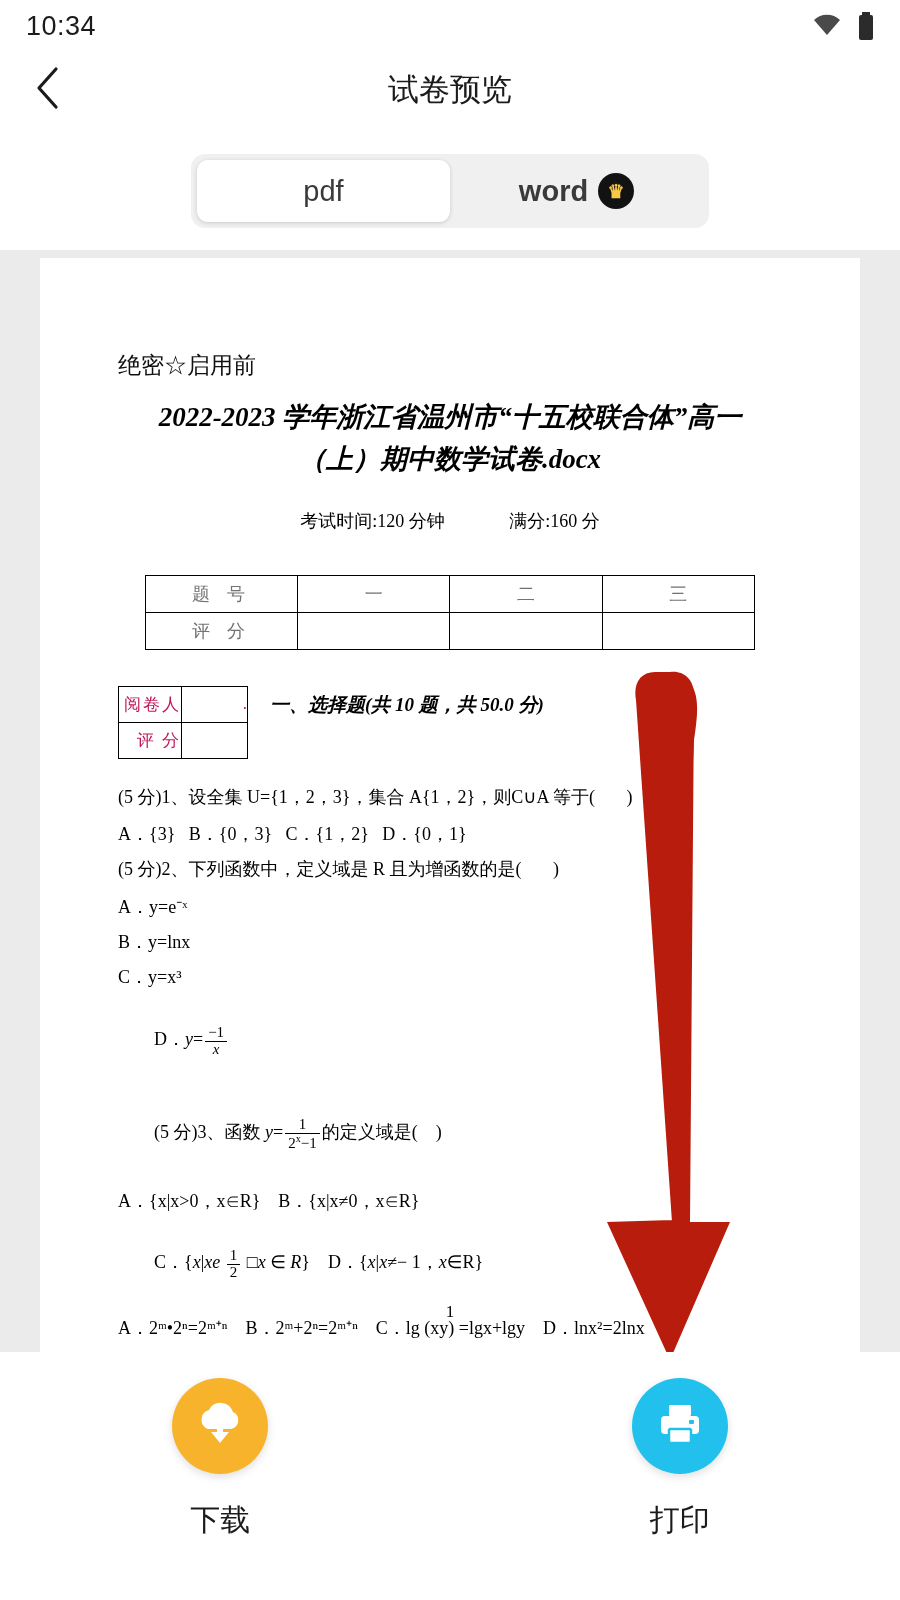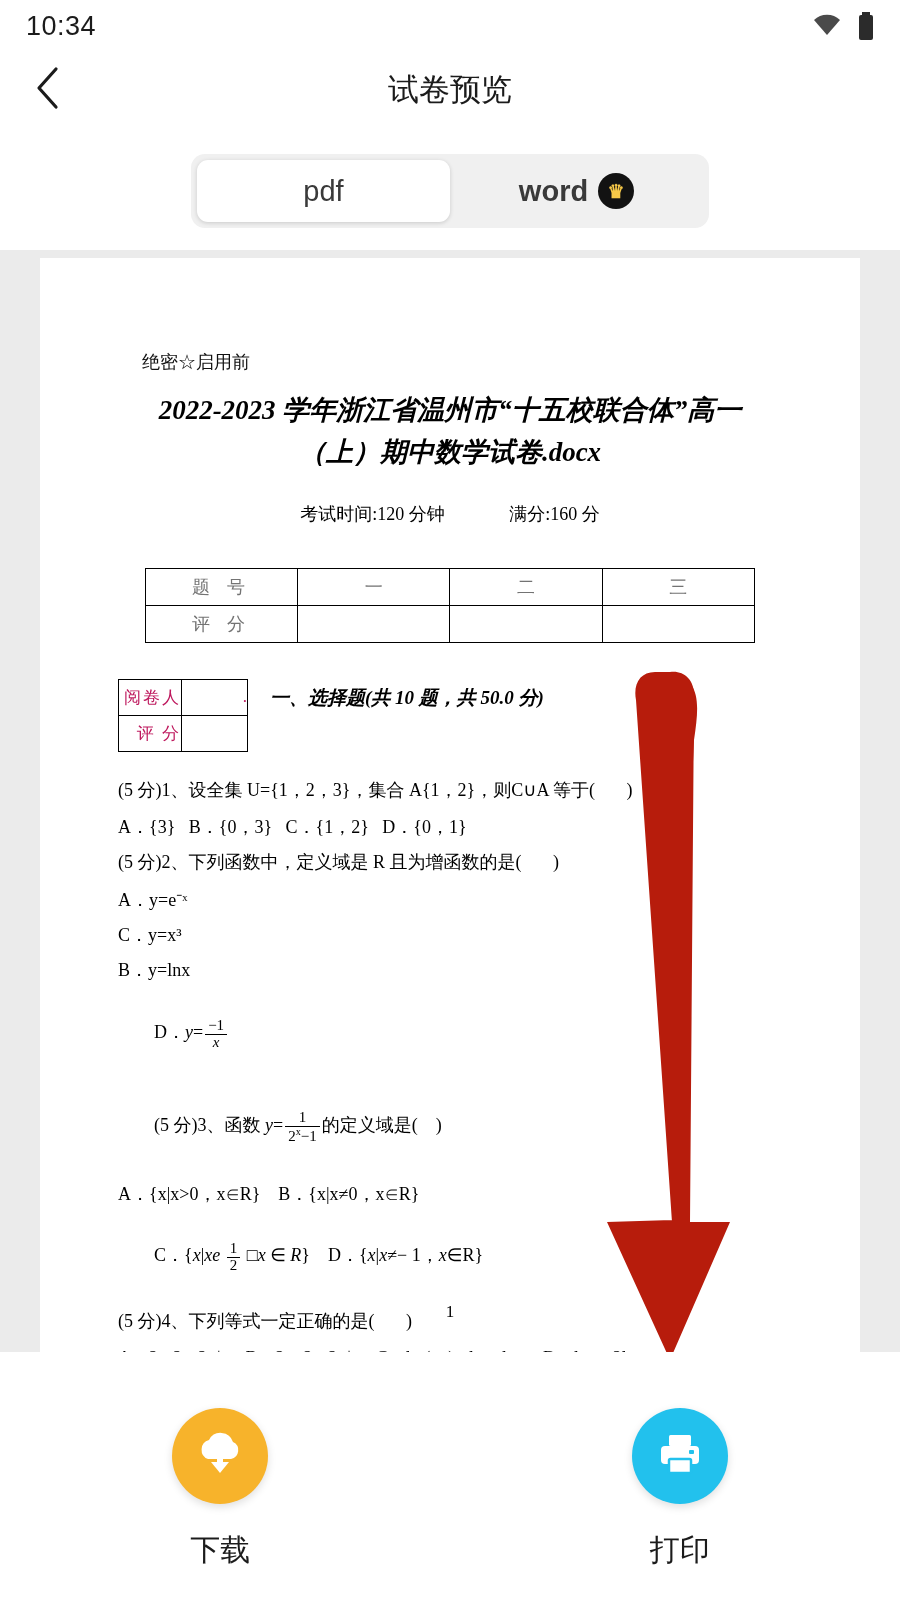--- a/index.html
+++ b/index.html
@@ -83,21 +83,21 @@
     overflow: hidden;
   }
   .paper {
     position: absolute;
     left: 40px; top: 8px;
     width: 820px; height: 1110px;
     background: #ffffff;
     padding: 92px 78px 0 78px;
     overflow: hidden;
   }
-  .doc-secret { font-family: "Liberation Serif", serif; font-size: 18px; color: #111; margin-left: 24px; }
+  .doc-secret { font-family: "Liberation Serif", serif; font-size: 23px; color: #111; }
   .doc-title {
     font-family: "Liberation Serif", serif;
     font-style: italic; font-weight: bold;
     font-size: 27px; line-height: 1.55;
     text-align: center; color: #000;
     margin-top: 16px;
     padding: 0 6px;
   }
   .doc-meta {
     text-align: center; font-family: "Liberation Serif", serif;
@@ -167,21 +167,21 @@
     position: absolute; left: 0; top: 0;
     width: 900px; height: 1600px;
     pointer-events: none;
   }
 
   
   .bottom-bar {
     position: absolute; left: 0; bottom: 0;
     width: 900px; height: 248px;
     background: #ffffff;
-    display: flex; align-items: center; justify-content: space-around;
+    display: flex; align-items: flex-start; justify-content: space-around;
     padding-top: 26px;
     gap: 19px;
   }
   .action {
     width: 260px;
     display: flex; flex-direction: column; align-items: center;
   }
   .action .circle {
     width: 96px; height: 96px; border-radius: 50%;
     display: flex; align-items: center; justify-content: center;
@@ -278,33 +278,32 @@
       </tbody>
         </table>
       <div class="sec-head">一、选择题(共 10 题，共 50.0 分)</div>
     </div>
 
     <div class="q-list">
       <div class="q-line">(5 分)1、设全集 U={1，2，3}，集合 A{1，2}，则C∪A 等于(       )</div>
       <div class="q-line opts">A．{3}   B．{0，3}   C．{1，2}   D．{0，1}</div>
       <div class="q-line">(5 分)2、下列函数中，定义域是 R 且为增函数的是(       )</div>
       <div class="q-line opts">A．y=e⁻ˣ</div>
+      <div class="q-line opts">B．y=lnx</div>
       <div class="q-line opts">C．y=x³</div>
-      <div class="q-line opts">B．y=lnx</div>
       <div class="q-line opts">
         D．<i>y</i>=<span class="frac"><span class="num">−1</span><span class="den"><i>x</i></span></span>
       </div>
       <div class="q-line">
         (5 分)3、函数 <i>y</i>=<span class="frac"><span class="num">1</span><span class="den">2<sup>x</sup>−1</span></span>的定义域是(&nbsp;&nbsp;&nbsp;&nbsp;)
       </div>
       <div class="q-line opts">A．{x|x&gt;0，x∈R}    B．{x|x≠0，x∈R}</div>
       <div class="q-line opts">
         C．{<i>x</i>|<i>xe</i> <span class="frac"><span class="num">1</span><span class="den">2</span></span> □<i>x</i> ∈ <i>R</i>}&nbsp;&nbsp;&nbsp; D．{<i>x</i>|<i>x</i>≠− 1，<i>x</i>∈R}
       </div>
-      <div class="q-line">(5 分)4、下列等式一定正确的是(       )</div>
       <div class="q-line opts">A．2ᵐ•2ⁿ=2ᵐ⁺ⁿ    B．2ᵐ+2ⁿ=2ᵐ⁺ⁿ    C．lg (xy) =lgx+lgy    D．lnx²=2lnx</div>
 
     </div>
 
     <div class="page-num">1</div>
   </div>
 </div>
 
 <svg class="arrow-overlay" viewBox="0 0 900 1600">
   <path d="M670 672

